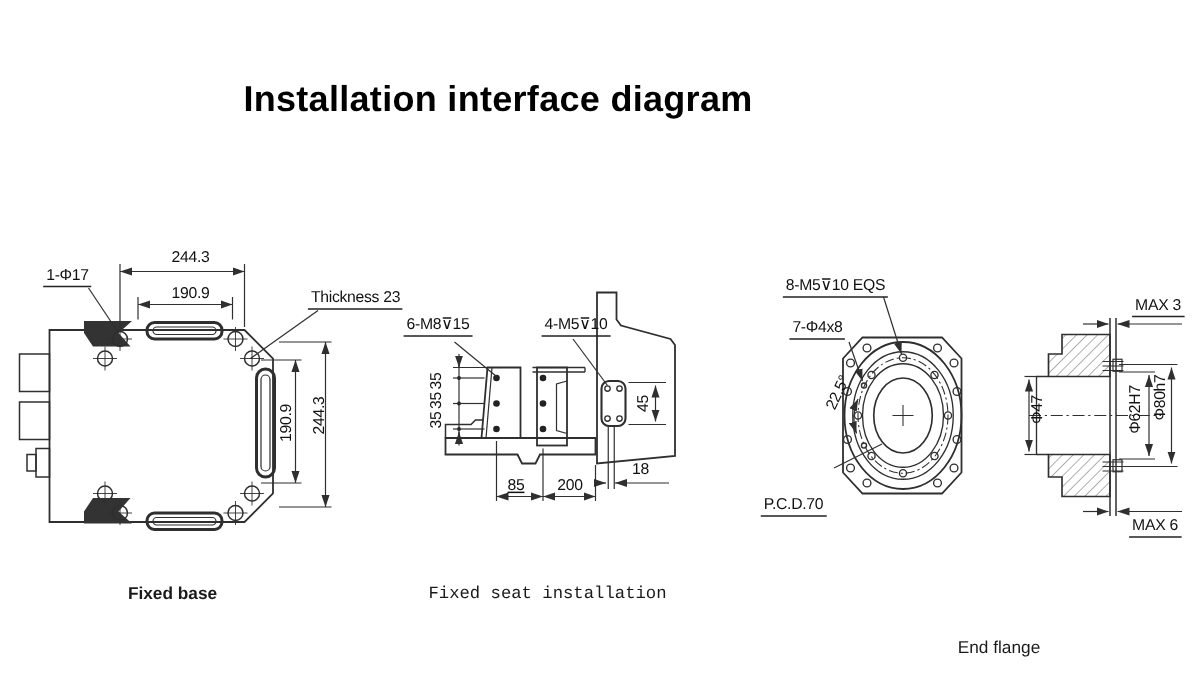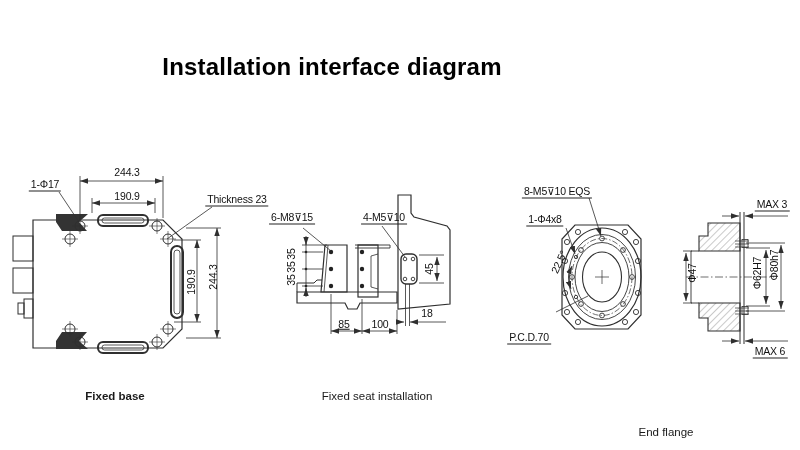--- a/index.html
+++ b/index.html
@@ -275,26 +275,26 @@
   <div class="lbl und" style="left:237px;top:200px;">Thickness 23</div>
   <div class="cap" style="left:115px;top:396px;font-weight:bold;">Fixed base</div>
 
   <div class="lbl und" style="left:292px;top:218px;">6-M8⊽15</div>
   <div class="lbl und" style="left:366px;top:218px;margin-left:18px;">4-M5⊽10</div>
   <div class="lbl rot" style="left:291px;top:254px;">35</div>
   <div class="lbl rot" style="left:291px;top:267px;">35</div>
   <div class="lbl rot" style="left:291px;top:280px;">35</div>
   <div class="lbl rot" style="left:429px;top:269px;">45</div>
   <div class="lbl" style="left:344px;top:324px;text-decoration:underline;">85</div>
-  <div class="lbl" style="left:380px;top:324px;">100</div>
+  <div class="lbl" style="left:380px;top:324px;">200</div>
   <div class="lbl" style="left:427px;top:313px;">18</div>
-  <div class="cap" style="left:377px;top:396px;">Fixed seat installation</div>
+  <div class="cap" style="left:365px;top:396px;font-family:Liberation Mono, monospace;">Fixed seat installation</div>
 
   <div class="lbl und" style="left:557px;top:192px;">8-M5⊽10 EQS</div>
-  <div class="lbl und" style="left:545px;top:220px;">1-Φ4x8</div>
+  <div class="lbl und" style="left:545px;top:220px;">7-Φ4x8</div>
   <div class="lbl rot65" style="left:559px;top:262px;">22.5°</div>
   <div class="lbl und" style="left:529px;top:306px;margin-top:32px;">P.C.D.70</div>
   <div class="lbl und" style="left:772px;top:205px;">MAX 3</div>
   <div class="lbl und" style="left:770px;top:330px;margin-top:22px;">MAX 6</div>
   <div class="lbl rot" style="left:692px;top:273px;">Φ47</div>
   <div class="lbl rot" style="left:757px;top:273px;">Φ62H7</div>
   <div class="lbl rot" style="left:774px;top:265px;">Φ80h7</div>
   <div class="cap" style="left:666px;top:396px;margin-top:36px;">End flange</div>
 
 </div>

